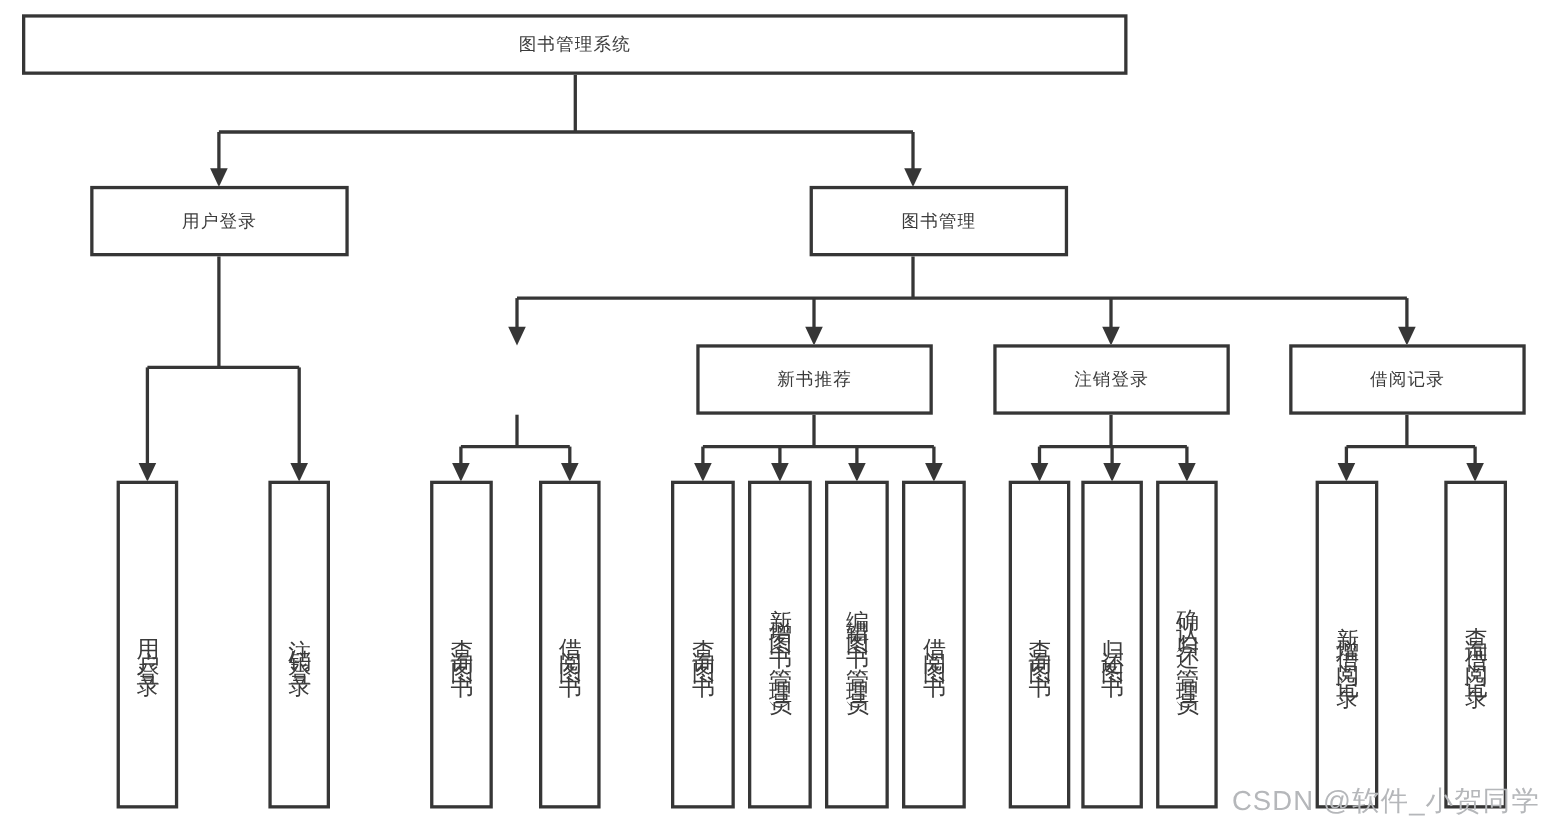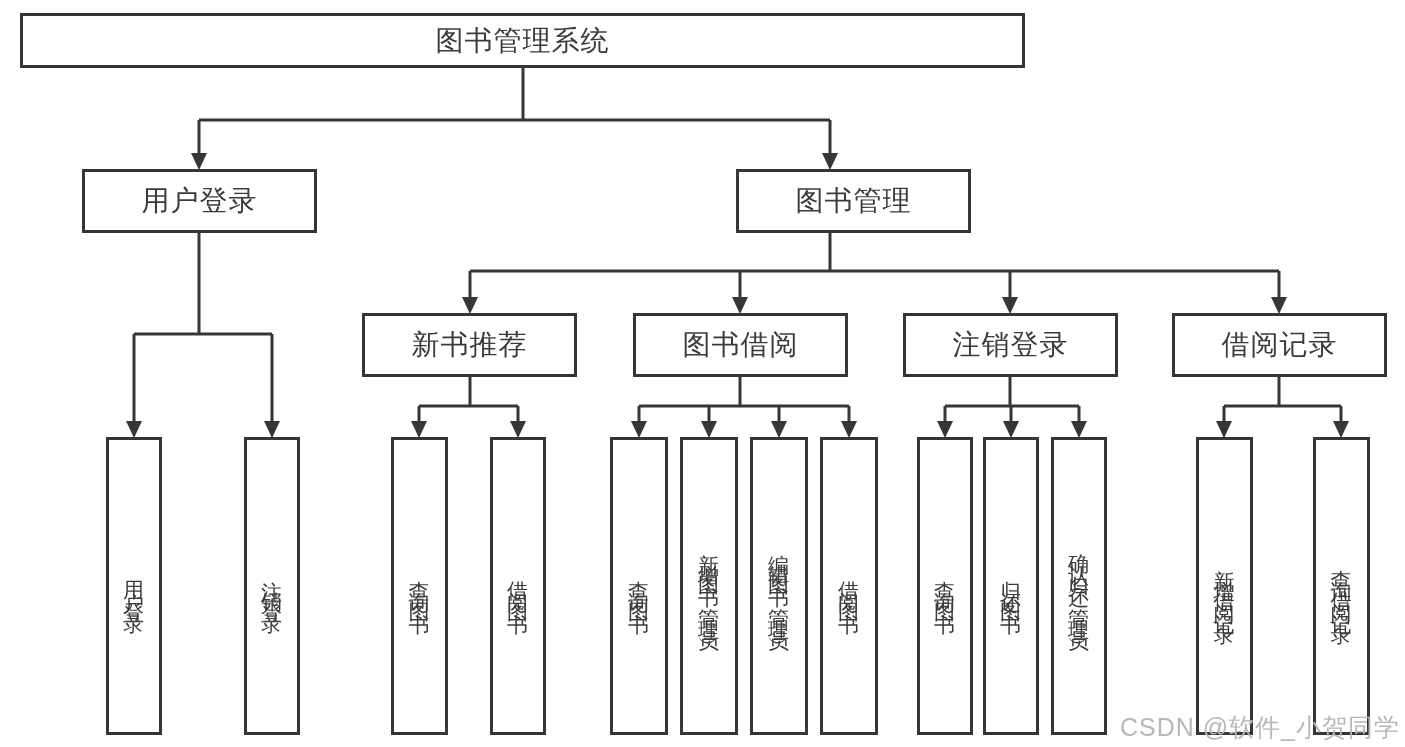--- a/index.html
+++ b/index.html
@@ -21,21 +21,21 @@
     position: absolute;
     box-sizing: border-box;
     border: 3px solid #363636;
     background: #ffffff;
     display: flex;
     align-items: center;
     justify-content: center;
     color: #3b3b3b;
   }
   .node.h span {
-    font-size: 28px;
+    font-size: 16px;
     letter-spacing: 1px;
     white-space: nowrap;
   }
   .node.v span {
     writing-mode: vertical-rl;
     text-orientation: mixed;
     font-size: 21px;
     letter-spacing: 11px;
     line-height: 1;
   }
@@ -114,25 +114,22 @@
     <span>图书管理系统</span>
   </div>
 
   <div class="node h" style="left:82px; top:169px; width:235px; height:64px;">
     <span>用户登录</span>
   </div>
   <div class="node h" style="left:736px; top:169px; width:235px; height:64px;">
     <span>图书管理</span>
   </div>
 
-  <div class="node h" style="left:362px; top:313px; width:215px; height:64px;">
+  <div class="node h" style="left:633px; top:313px; width:215px; height:64px;">
     <span>新书推荐</span>
-  </div>
-  <div class="node h" style="left:633px; top:313px; width:215px; height:64px;">
-    <span>图书借阅</span>
   </div>
   <div class="node h" style="left:903px; top:313px; width:215px; height:64px;">
     <span>注销登录</span>
   </div>
   <div class="node h" style="left:1172px; top:313px; width:215px; height:64px;">
     <span>借阅记录</span>
   </div>
 
   <div class="node v" style="left:106px; top:437px; width:56px; height:298px;">
     <span>用户登录</span>

